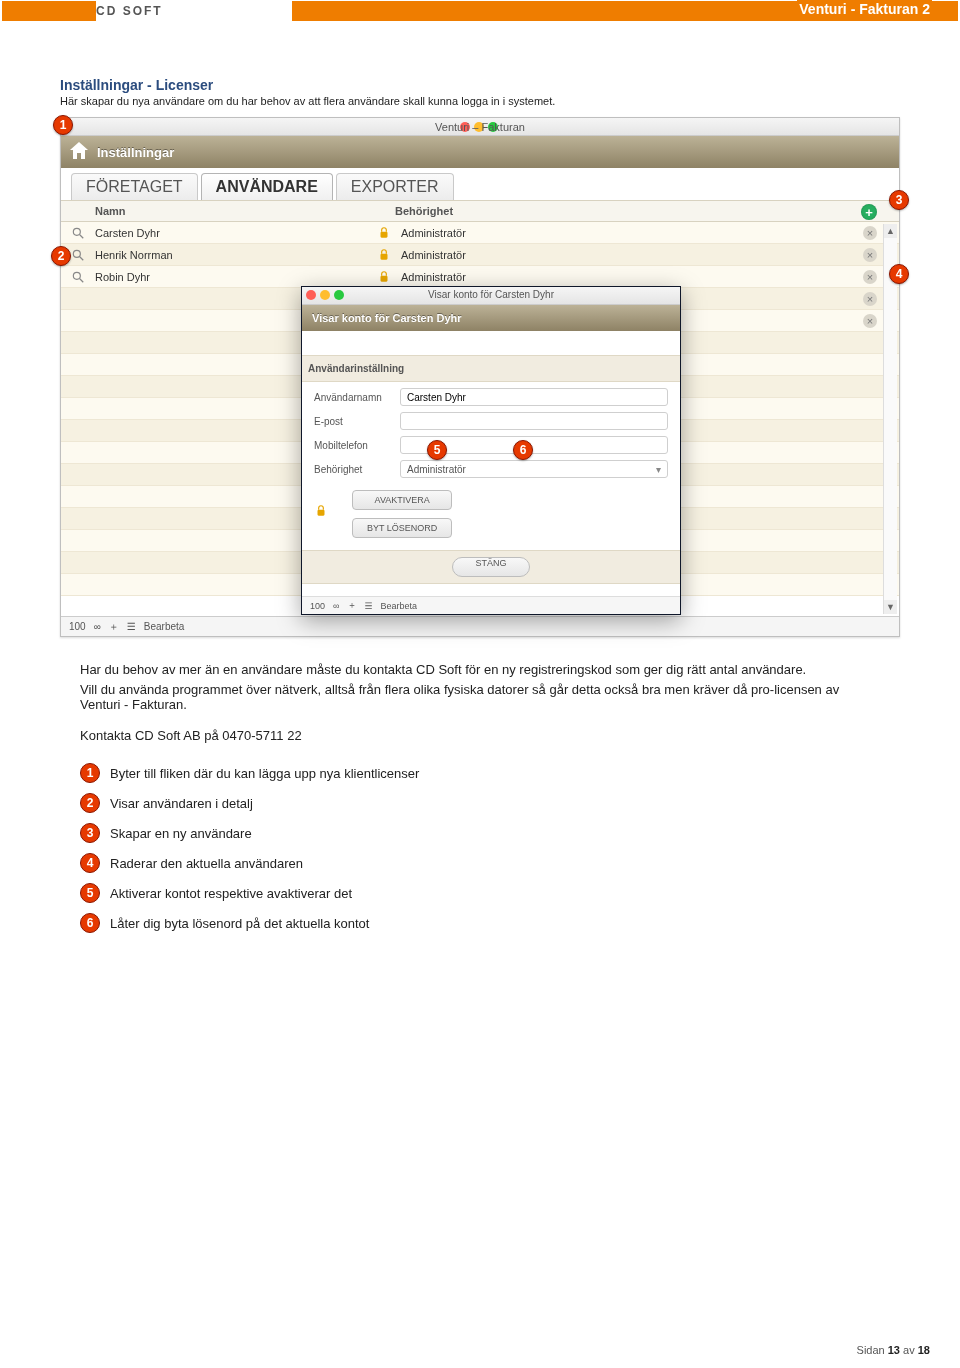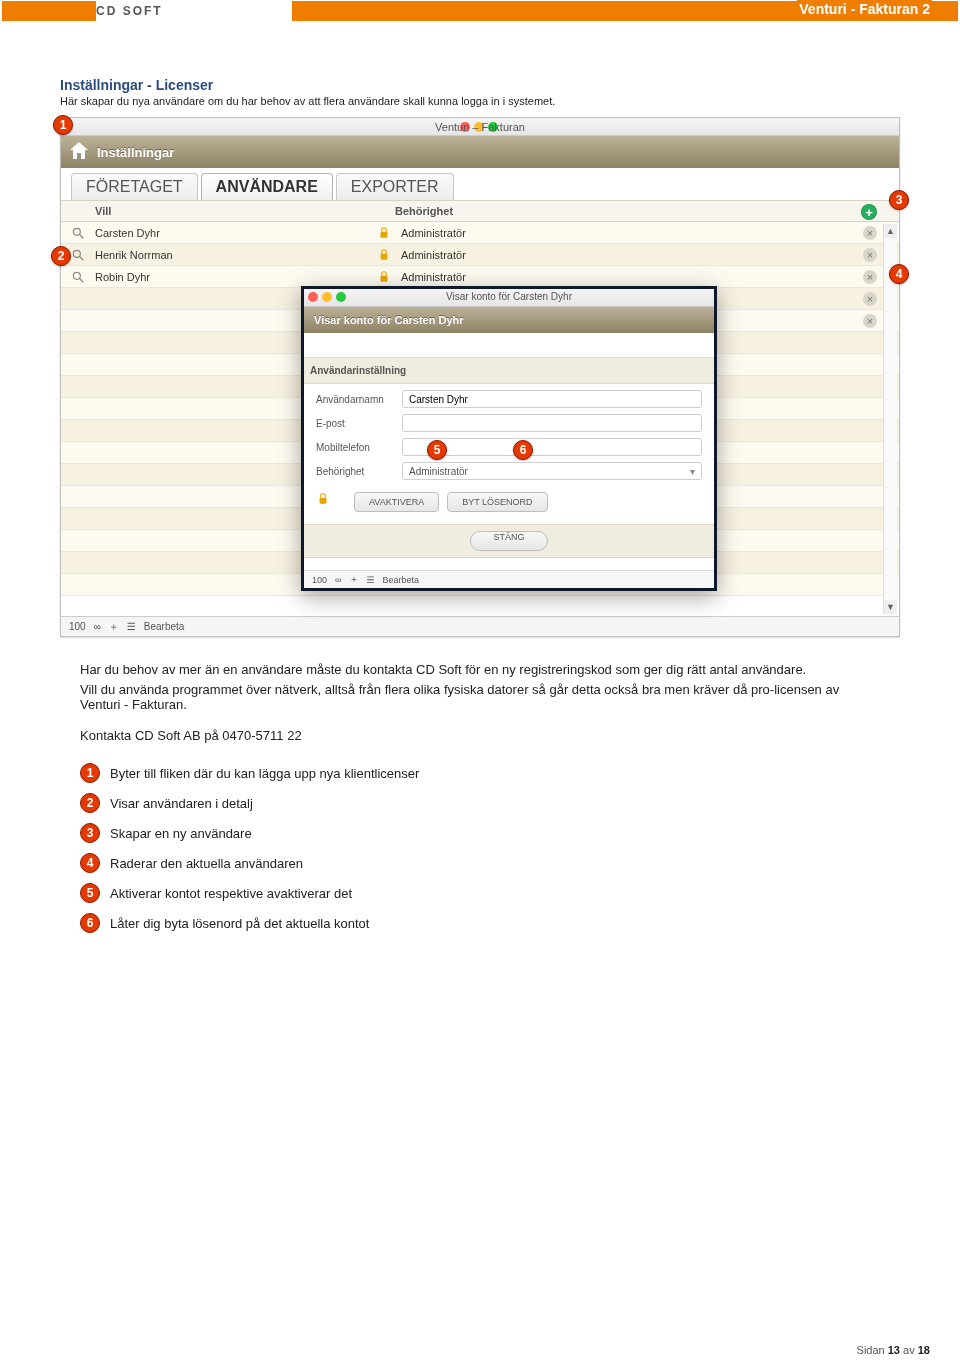--- a/index.html
+++ b/index.html
@@ -221,23 +221,23 @@
   .statusbar {
     position:absolute; left:0; right:0; bottom:0;
     height:20px; background:#f5f5f5; border-top:1px solid #ccc;
     display:flex; align-items:center; font-size:10px; color:#555; padding-left:8px; gap:8px;
   }
 
   
   .dialog {
     position:absolute;
     left:240px; top:168px;
-    width:416px;
+    width:380px;
     background:#fff;
-    border:3px solid #0f172a;
+    border:1px solid #0f172a;
     box-shadow:0 6px 22px rgba(0,0,0,.35);
     z-index:20;
   }
   .dlg-titlebar {
     height:18px;
     background:linear-gradient(#f5f5f5,#e5e5e5);
     border-bottom:1px solid #ccc;
     position:relative;
     font-size:10px; color:#555;
   }
@@ -376,21 +376,21 @@
       <span>Inställningar</span>
     </div>
 
     <div class="tabs">
       <div class="tab">FÖRETAGET</div>
       <div class="tab active">ANVÄNDARE</div>
       <div class="tab">EXPORTER</div>
     </div>
 
     <div class="list-head">
-      <span class="c1">Vill</span>
+      <span class="c1">Namn</span>
       <span class="c2">Behörighet</span>
       <span class="plus">+</span>
     </div>
 
     <div class="rows">
       <div class="row">
         <span class="mag">
           <svg viewBox="0 0 24 24">
               <circle cx="10" cy="10" r="6" fill="none" stroke="#888" stroke-width="2"></circle>
               <line x1="15" y1="15" x2="21" y2="21" stroke="#888" stroke-width="2"></line>
@@ -546,21 +546,21 @@
           </div>
         </div>
 
         <div style="display:flex; align-items:center;">
           <span class="lock-inline" style="margin-left:0;">
             <svg viewBox="0 0 24 24">
                 <rect x="6" y="10" width="12" height="10" rx="2" fill="#e6a500"></rect>
                 <path d="M8 10V7a4 4 0 0 1 8 0v3" fill="none" stroke="#e6a500" stroke-width="2"></path>
               </svg>
           </span>
-          <div class="dlg-btns" style="margin-left:18px;">
+          <div class="dlg-btns" style="margin-left:18px;flex-direction:column;">
             <div class="dlg-btn">AVAKTIVERA</div>
             <div class="dlg-btn">BYT LÖSENORD</div>
           </div>
         </div>
 
         <div class="dlg-stang-row">
           <div class="dlg-stang">STÄNG</div>
         </div>
       </div>
       <div class="dlg-status">

